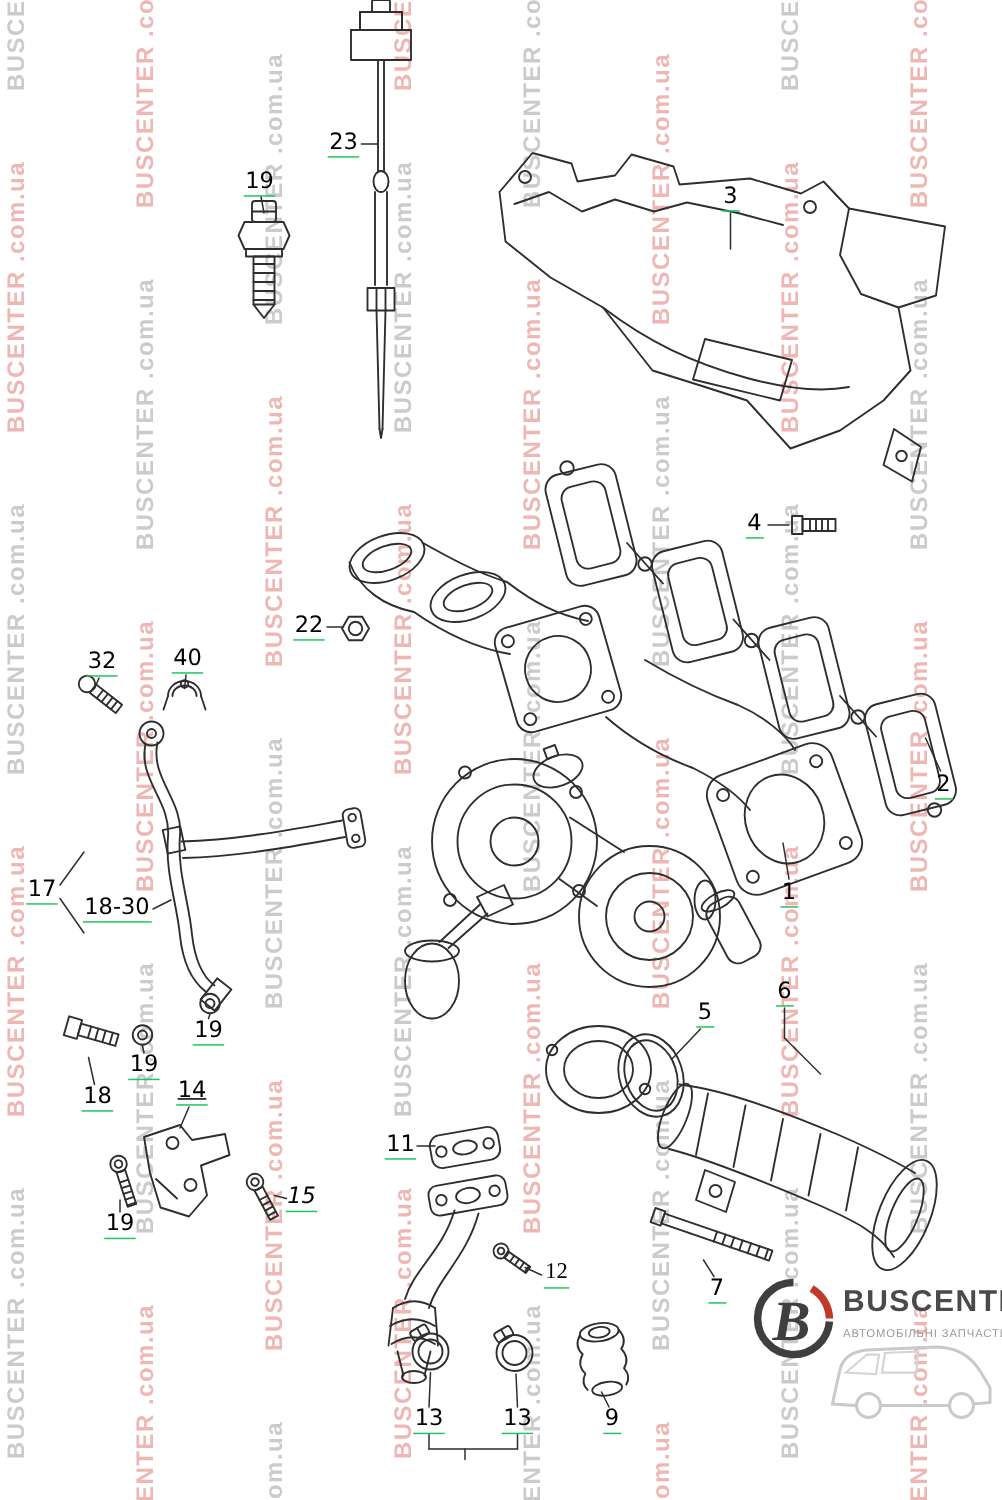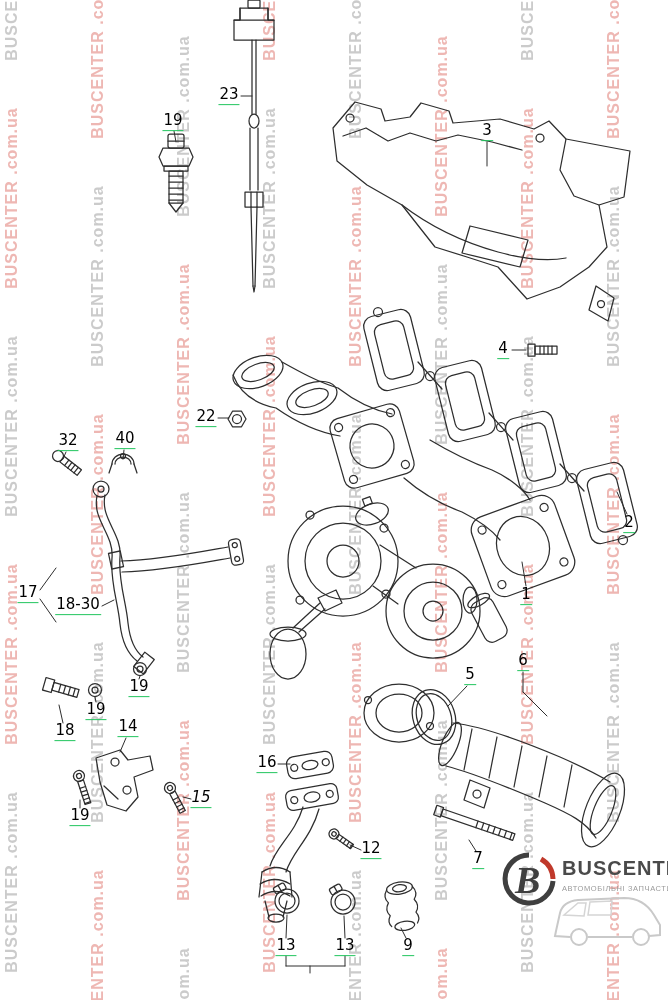--- a/index.html
+++ b/index.html
@@ -393,25 +393,25 @@
       <div class="callout" style="left: 206px; top: 418px;">22</div>
       <div class="callout" style="left: 629px; top: 524px;">2</div>
       <div class="callout" style="left: 526px; top: 596px;">1</div>
       <div class="callout" style="left: 68px; top: 442px;">32</div>
       <div class="callout" style="left: 125px; top: 440px;">40</div>
       <div class="callout" style="left: 28px; top: 594px;">17</div>
       <div class="callout" style="left: 78px; top: 606px;">18-30</div>
       <div class="callout" style="left: 96px; top: 711px;">19</div>
       <div class="callout" style="left: 139px; top: 688px;">19</div>
       <div class="callout" style="left: 65px; top: 732px;">18</div>
-      <div class="callout" style="left: 128px; top: 728px;">14</div>
+      <div class="callout" style="left: 128px; top: 728px; text-decoration: underline;">14</div>
       <div class="callout" style="left: 201px; top: 799px; font-style: italic;">15</div>
       <div class="callout" style="left: 80px; top: 817px;">19</div>
-      <div class="callout" style="left: 267px; top: 764px;">16</div>
-      <div class="callout" style="left: 371px; top: 850px;">12</div>
+      <div class="callout" style="left: 267px; top: 764px;">11</div>
+      <div class="callout" style="left: 371px; top: 850px; font-family: Liberation Serif, serif;">12</div>
       <div class="callout" style="left: 470px; top: 676px;">5</div>
       <div class="callout" style="left: 523px; top: 662px;">6</div>
       <div class="callout" style="left: 478px; top: 860px;">7</div>
       <div class="callout" style="left: 408px; top: 947px;">9</div>
       <div class="callout" style="left: 286px; top: 947px;">13</div>
       <div class="callout" style="left: 345px; top: 947px;">13</div>
       <div class="callout" style="left: 310px; top: 1034px;">10</div>
     </div>
 
   <div id="logo">

